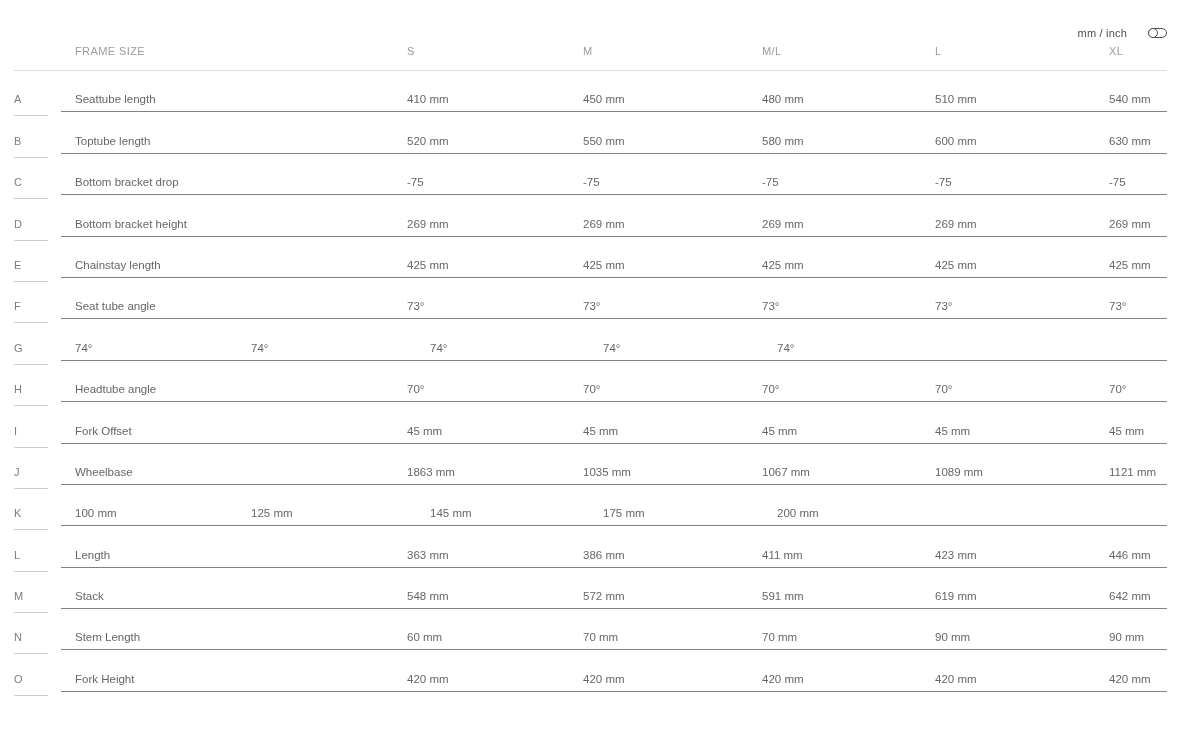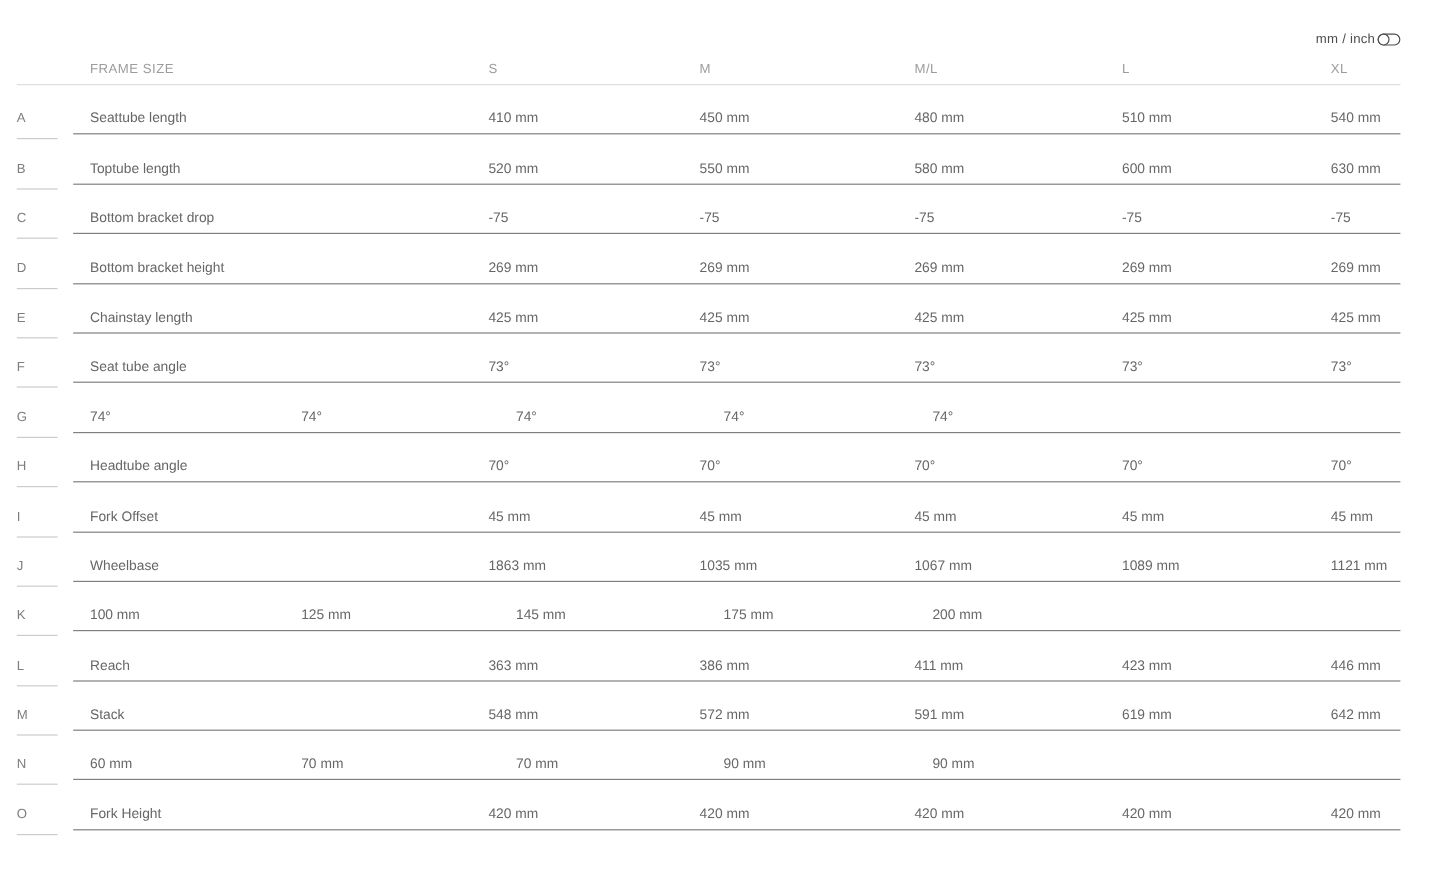--- a/index.html
+++ b/index.html
@@ -8,21 +8,21 @@
     width: 1200px; height: 740px;
     font-family: "Liberation Sans", "DejaVu Sans", sans-serif;
     position: relative;
     overflow: hidden;
   }
 
   
   .unit-toggle {
     position: absolute;
     top: 27px; right: 33px;
-    display: flex; align-items: center; gap: 2px;
+    display: flex; align-items: center; gap: 21px;
     cursor: pointer;
   }
   .unit-toggle-label {
     font-size: 11px; color: #4d4d4d; letter-spacing: 0.2px;
   }
   .toggle-pill {
     position: relative;
     width: 19px; height: 10px;
     border: 1.4px solid #4d4d4d;
     border-radius: 6px;
@@ -38,21 +38,20 @@
   }
 
   
   .geo-table {
     position: absolute;
     left: 14px; top: 45px;
     width: 1153px;
   }
   .header-row {
     display: flex;
-    align-items: flex-end;
     height: 26px;
     padding-bottom: 6px;
     border-bottom: 1px solid #ddd;
   }
   .header-cell {
     font-size: 11px;
     color: #9c9c9c;
     letter-spacing: 0.4px;
     white-space: nowrap;
   }
@@ -221,21 +220,21 @@
         <span class="cell col-s val">100 mm</span>
         <span class="cell col-m val">125 mm</span>
         <span class="cell col-ml val">145 mm</span>
         <span class="cell col-l val">175 mm</span>
         <span class="cell col-xl val">200 mm</span>
         <span class="row-line"></span>
         <span class="letter-line"></span>
       </div>
       <div class="row">
         <span class="cell col-letter letter">L</span>
-        <span class="cell col-label label">Reach</span>
+        <span class="cell col-label label">Length</span>
         <span class="cell col-s val">363 mm</span>
         <span class="cell col-m val">386 mm</span>
         <span class="cell col-ml val">411 mm</span>
         <span class="cell col-l val">423 mm</span>
         <span class="cell col-xl val">446 mm</span>
         <span class="row-line"></span>
         <span class="letter-line"></span>
       </div>
       <div class="row">
         <span class="cell col-letter letter">M</span>
@@ -243,20 +242,21 @@
         <span class="cell col-s val">548 mm</span>
         <span class="cell col-m val">572 mm</span>
         <span class="cell col-ml val">591 mm</span>
         <span class="cell col-l val">619 mm</span>
         <span class="cell col-xl val">642 mm</span>
         <span class="row-line"></span>
         <span class="letter-line"></span>
       </div>
       <div class="row">
         <span class="cell col-letter letter">N</span>
+        <span class="cell col-label label">Stem Length</span>
         <span class="cell col-s val">60 mm</span>
         <span class="cell col-m val">70 mm</span>
         <span class="cell col-ml val">70 mm</span>
         <span class="cell col-l val">90 mm</span>
         <span class="cell col-xl val">90 mm</span>
         <span class="row-line"></span>
         <span class="letter-line"></span>
       </div>
       <div class="row">
         <span class="cell col-letter letter">O</span>

